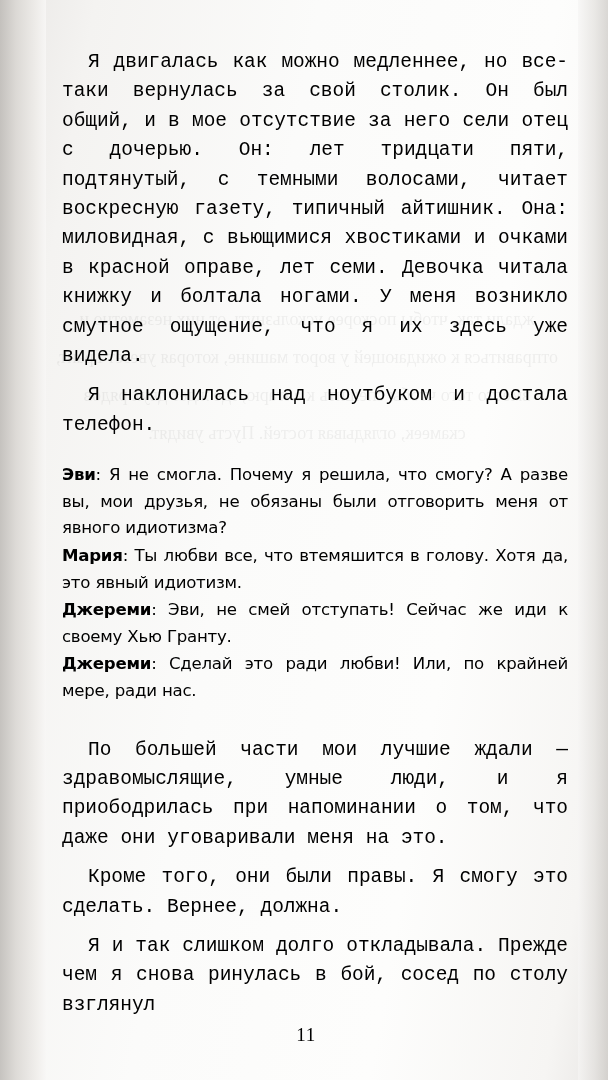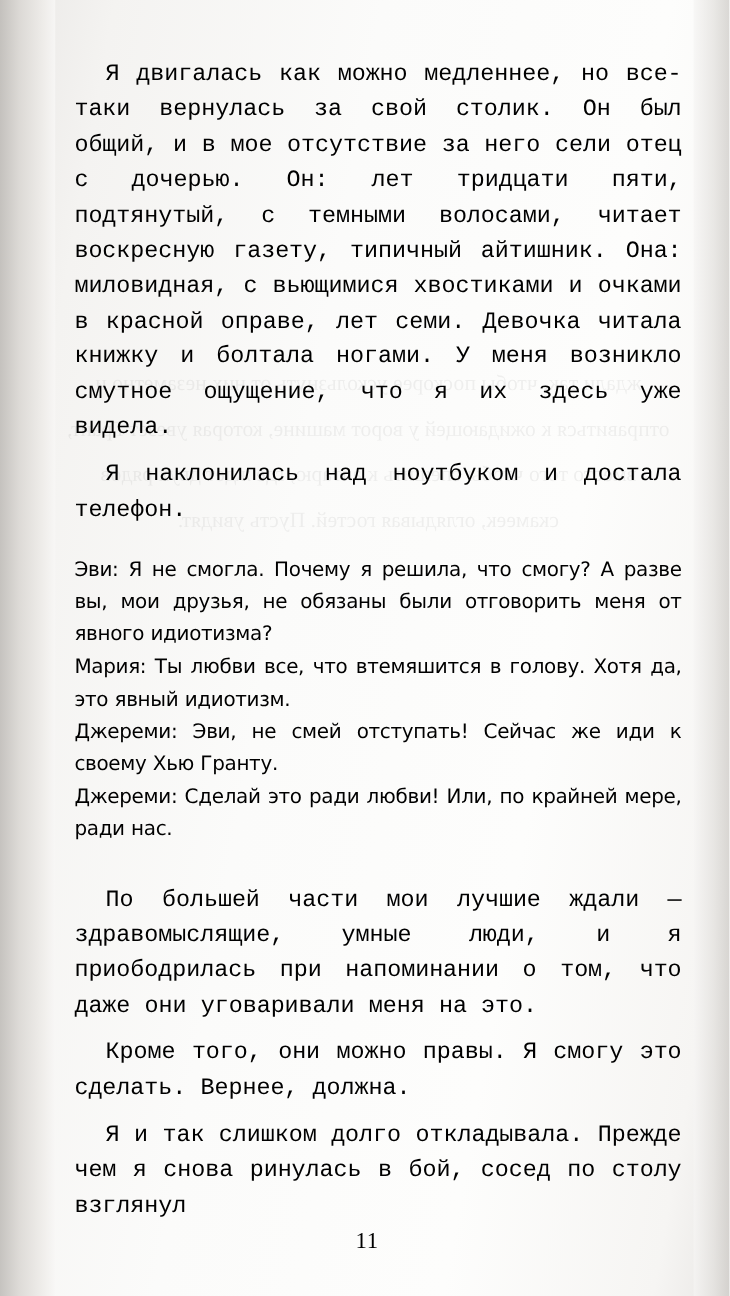--- a/index.html
+++ b/index.html
@@ -79,21 +79,21 @@
   .chat {
     font-family: "DejaVu Sans", sans-serif;
     font-size: 16.6px;
     line-height: 26.6px;
     text-align: justify;
     text-indent: 0;
     margin: 0;
     letter-spacing: -0.25px;
   }
   .chat .who {
-    font-weight: normal;
+    font-weight: bold;
   }
   .chat-block { }
   .chat-line { margin-bottom: 1px; }
 
   .folio {
     position: absolute;
     left: 4px;
     right: 0;
     bottom: 34px;
     text-align: center;
@@ -129,20 +129,20 @@
       </p>
       <p class="chat chat-line">
         <span class="who">Джереми</span><span>: </span><span>Сделай это ради любви! Или, по крайней мере, ради нас.</span>
       </p>
     </div>
 
     <div class="gap-lg"></div>
 
     <p>По большей части мои лучшие ждали — здравомыслящие, умные люди, и я приободрилась при напоминании о том, что даже они уговаривали меня на это.</p>
     <div class="gap-sm"></div>
-    <p>Кроме того, они можно правы. Я смогу это сделать. Вернее, должна.</p>
+    <p>Кроме того, они были правы. Я смогу это сделать. Вернее, должна.</p>
     <div class="gap-sm"></div>
     <p>Я и так слишком долго откладывала. Прежде чем я снова ринулась в бой, сосед по столу взглянул</p>
 
   </div>
 
   <div class="folio">11</div>
 </div>
 
 </body></html>

